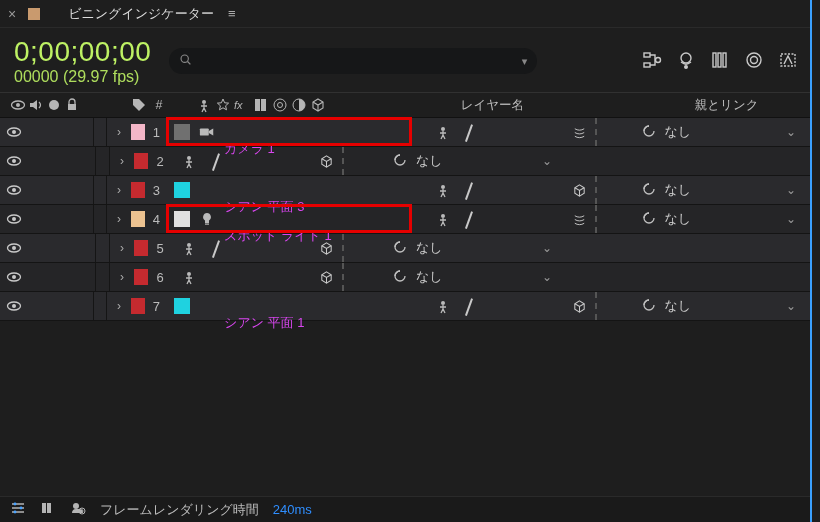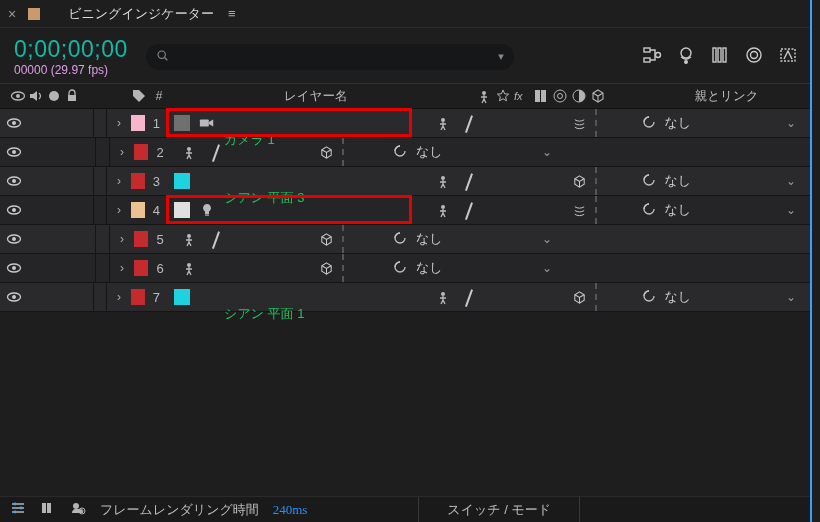--- a/index.html
+++ b/index.html
@@ -7,22 +7,22 @@
   .panel { width:812px; height:522px; display:flex; flex-direction:column; border-right:2px solid #3aa0ff;}
   
   .tabbar { height:28px; background:#1e1e1e; display:flex; align-items:center; padding-left:8px; border-bottom:1px solid #2a2a2a;}
   .tabbar .close{ color:#999; margin-right:12px; cursor:pointer; font-size:14px;}
   .tabbar .tab-color{ width:12px; height:12px; background:#c99a6e; margin-right:8px;}
   .tabbar .tab-name{ color:#ddd; padding-right:10px;margin-left:20px;}
   .tabbar .menu-icon{ color:#aaa; margin-left:4px;}
   
   .header { display:flex; align-items:center; padding:8px 12px 6px 14px; gap:18px;}
   .timecode { display:flex; flex-direction:column;}
-  .tc-main { color:#14b8a6; font-size:23px; font-weight:400; letter-spacing:0.5px;}
-  .tc-sub { color:#f0abfc; font-size:12px; opacity:.9;}
+  .tc-main { color:#bef264; font-size:28px; font-weight:400; letter-spacing:0.5px;}
+  .tc-sub { color:#bef264; font-size:16px; opacity:.9;}
   .search { flex:0 0 368px; height:26px; background:#161718;  border-radius:13px; display:flex; align-items:center; padding:0 10px;}
   .search .icon{ color:#888; margin-right:6px; font-size:13px;}
   .search .chev{ color:#888; margin-left:auto; font-size:11px;}
   .header-right{ margin-left:auto; display:flex; gap:14px; align-items:center;}
   .header-right svg{ width:20px; height:20px; fill:none; stroke:#c9c9c9; stroke-width:1.4;}
   
   .colhead { display:flex; align-items:center; height:26px; padding:0 4px; border-top:1px solid #313131; border-bottom:1px solid #111; background:#1e1e1e; font-size:12.5px; color:#bbb;}
   .colhead .ch{ display:flex; align-items:center; justify-content:center;}
   .ch-av{ width:82px; display:flex; gap:2px;}
   .ch-hash{ width:60px; padding-left:8px;}
@@ -39,39 +39,39 @@
   .c-av{ width:82px; gap:2px; padding-left:6px;}
   .c-av svg{ width:16px; height:16px; fill:#c9c9c9;}
   .shy-col, .solo-col{ width:14px; height:100%; border-right:1px solid #151515;}
   .c-exp{ width:24px; justify-content:center; color:#aaa; font-size:12px;}
   .c-label{ width:14px;}
   .c-num{ width:24px; justify-content:center; color:#bbb;}
   .c-namewrap{ flex:0 0 258px; display:flex; align-items:center; gap:8px; padding-left:6px; position:relative;}
   .layer-color{ width:16px; height:16px;}
   .type-icon{ width:18px; display:flex; justify-content:center;}
   .type-icon svg{ width:16px; height:16px; fill:#bababa;}
-  .layer-name{ color:#22c55e;margin-top:33px;}
+  .layer-name{ color:#d946ef;margin-top:33px;}
   .c-hand{ width:34px; justify-content:center;}
   .c-hand svg{ width:16px; height:16px; fill:#bababa;}
   .c-sw{ width:180px; gap:2px;}
   .sw-slot{ width:20px; height:20px; display:flex; align-items:center; justify-content:center;}
   .sw-slot svg{ width:15px; height:15px; fill:#c9c9c9;}
   .slash{ width:8px; height:14px; position:relative;}
   .slash::after{content:""; position:absolute; left:3px; top:-1px; width:1.5px; height:18px; background:#c9c9c9; transform:rotate(20deg);}
   .c-parent{ width:180px; display:flex; align-items:center; gap:6px; padding-left:6px;}
   .pick{ width:18px; height:18px;}
   .pick svg{ width:16px; height:16px; fill:none; stroke:#c0c0c0; stroke-width:1.3;}
   .parent-dd{ flex:1; display:flex; align-items:center; color:#ccc;}
   .parent-dd .chev{ margin-left:auto; margin-right:14px; color:#999; font-size:12px;}
   .highlight{ position:absolute; border:3px solid #e60000; pointer-events:none;}
   
   .footer{ height:26px; border-top:1px solid #2a2a2a; display:flex; align-items:center; padding:0 10px; gap:14px; font-size:13px; background:#1a1a1a;}
   .footer svg{ width:16px; height:16px; fill:#b4b4b4;}
   .footer .render-label{ color:#bbb;}
-  .footer .render-time{ color:#2f8eff;font-family:Liberation Serif, serif;}
+  .footer .render-time{ color:#2f8eff;}
   .mode-toggle{ margin-left:auto; margin-right:220px; color:#bbb; border-left:1px solid #3a3a3a; border-right:1px solid #3a3a3a; padding:0 28px; height:100%; display:flex; align-items:center;}
   .dashed-sep{ border-left:2px dashed #555; height:100%;}
 </style>
 </head>
 <body>
 
 <div class="panel">
 
   <div class="tabbar">
     <span class="close">×</span>
@@ -140,21 +140,20 @@
           <path d="M5 7V5a3 3 0 016 0v2" fill="none" stroke="#b5b5b5" stroke-width="1.3"></path>
         </svg>
     </div>
     <div style="width:28px"></div>
     <div class="ch ch-hash">
       <svg class="hdr-icon" viewBox="0 0 16 16">
           <path d="M2 2h6l6 6-6 6-6-6z" fill="#b5b5b5"></path>
         </svg>
       <span style="margin-left:8px">#</span>
     </div>
-    <div class="ch ch-name">レイヤー名</div>
     <div class="ch ch-sw">
       <svg class="hdr-icon" viewBox="0 0 16 16">
           <circle cx="8" cy="5" r="2" fill="#b5b5b5"></circle>
           <path d="M8 7v4M6 15l2-4 2 4M5 9h6" stroke="#b5b5b5" stroke-width="1.3" fill="none"></path>
         </svg>
       <svg class="hdr-icon" viewBox="0 0 16 16">
           <path d="M8 2l1.6 3.8 4 .3-3 2.7.9 4L8 10.8 4.5 12.8l.9-4-3-2.7 4-.3z" fill="none" stroke="#b5b5b5" stroke-width="1"></path>
         </svg>
       <svg class="hdr-icon" viewBox="0 0 16 16">
           <text x="0" y="12" font-size="11" font-style="italic" fill="#b5b5b5">fx</text>
@@ -169,20 +168,21 @@
         </svg>
       <svg class="hdr-icon" viewBox="0 0 16 16">
           <path d="M8 2a6 6 0 010 12z" fill="#b5b5b5"></path>
           <circle cx="8" cy="8" r="6" fill="none" stroke="#b5b5b5"></circle>
         </svg>
       <svg class="hdr-icon" viewBox="0 0 16 16">
           <path d="M8 2l5 3v6l-5 3-5-3V5z" fill="none" stroke="#b5b5b5" stroke-width="1.1"></path>
           <path d="M3 5l5 3 5-3M8 8v6" stroke="#b5b5b5" stroke-width="1.1" fill="none"></path>
         </svg>
     </div>
+    <div class="ch ch-name">レイヤー名</div>
     <div style="width:8px"></div>
     <div class="ch ch-parent">親とリンク</div>
   </div>
 
   <div class="rows" id="rows">
       <div class="row">
         <div class="cell c-av">
           <svg viewBox="0 0 16 16">
             <ellipse cx="8" cy="8" rx="6.5" ry="4" fill="none" stroke="#c9c9c9" stroke-width="1.3"></ellipse>
             <circle cx="8" cy="8" r="2"></circle>
@@ -352,20 +352,21 @@
         </div>
         <div class="cell c-num">4</div>
         <div class="cell c-namewrap">
           <div class="layer-color" style="background:#e0e0e0"></div>
           <span class="type-icon">
             <svg viewBox="0 0 16 16">
               <path d="M8 2a4 4 0 00-2 7.4V12h4V9.4A4 4 0 008 2z" fill="#bababa"></path>
               <rect x="6" y="12.5" width="4" height="1.2" fill="#bababa"></rect>
             </svg>
           </span>
+          <span class="layer-name">スポット ライト 1</span>
           <div class="highlight" style="left:-2px;top:-1px;width:246px;height:29px"></div>
         </div>
         <div class="cell c-hand">
           <svg viewBox="0 0 16 16">
             <circle cx="8" cy="5" r="2"></circle>
             <path d="M8 7v4M6 15l2-4 2 4M5 9h6" stroke="#bababa" stroke-width="1.3" fill="none"></path>
           </svg>
         </div>
         <div class="cell c-sw">
           <div class="sw-slot">
@@ -551,15 +552,14 @@
           <rect x="7" y="3" width="4" height="10" fill="#b4b4b4"></rect>
         </svg></span>
     <span><svg viewBox="0 0 16 16">
           <circle cx="6" cy="6" r="3" fill="#b4b4b4"></circle>
           <path d="M6 9c-3 0-4 2-4 4h11c0-2-1-4-4-4" fill="#b4b4b4"></path>
           <circle cx="12" cy="11" r="3" fill="none" stroke="#b4b4b4"></circle>
           <path d="M12 9v2h1.5" stroke="#b4b4b4" fill="none"></path>
         </svg></span>
     <span class="render-label">フレームレンダリング時間</span>
     <span class="render-time">240ms</span>
-    <div class="mode-toggle">スイッチ / モード</div>
   </div>
 </div>
 
 </body></html>

